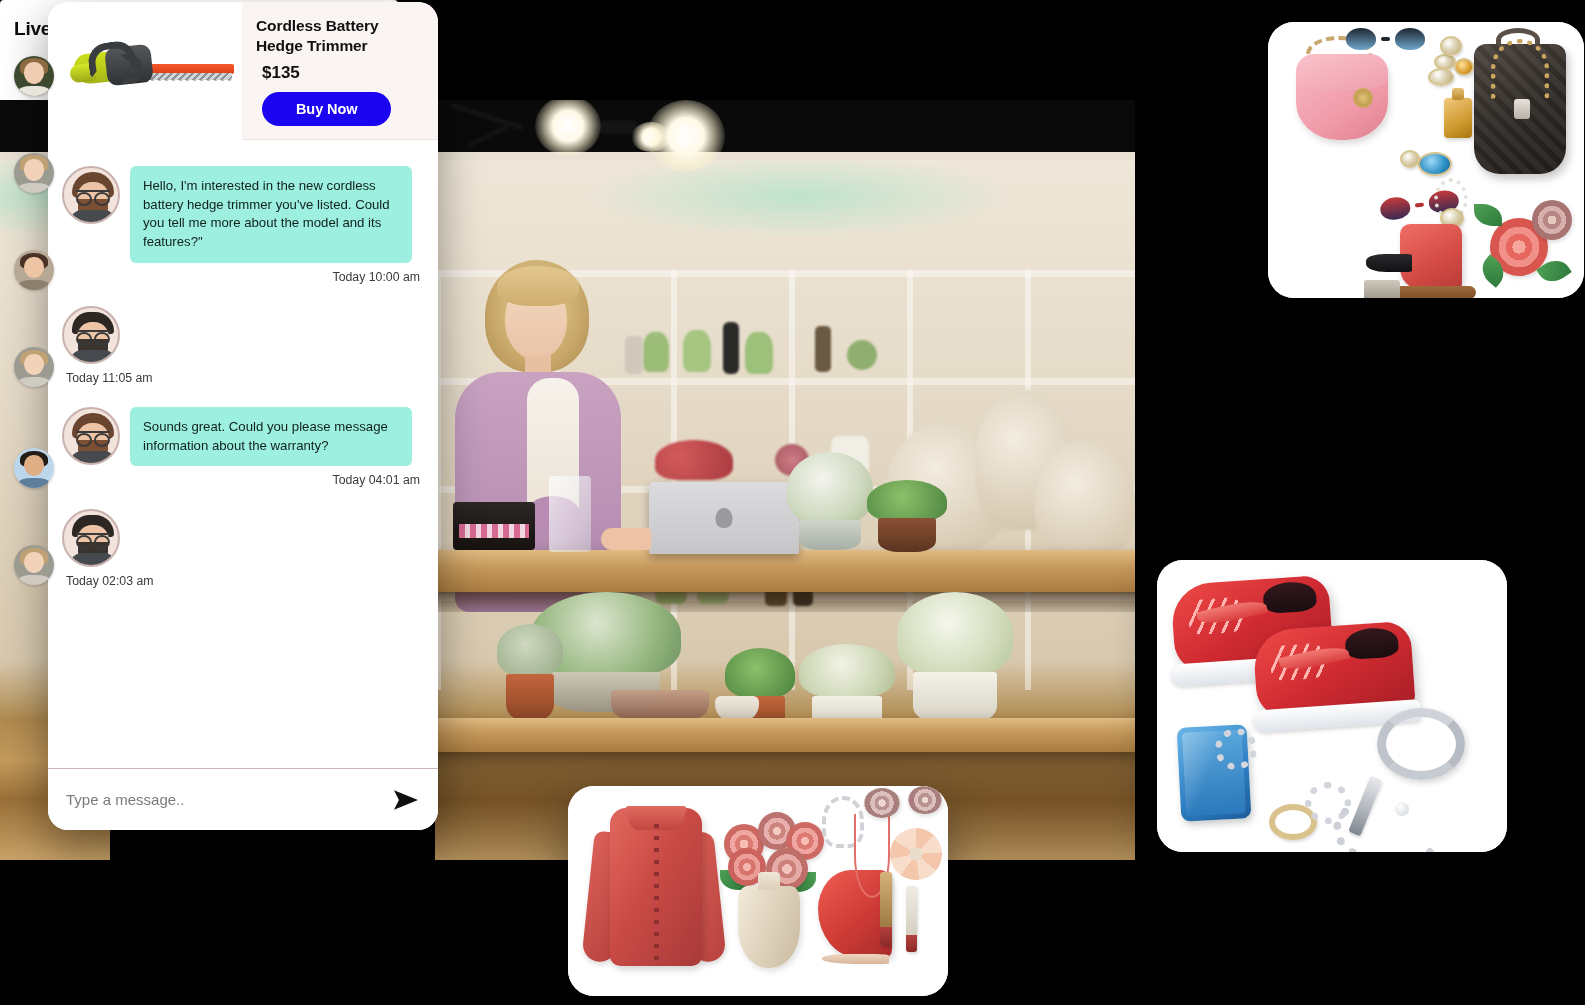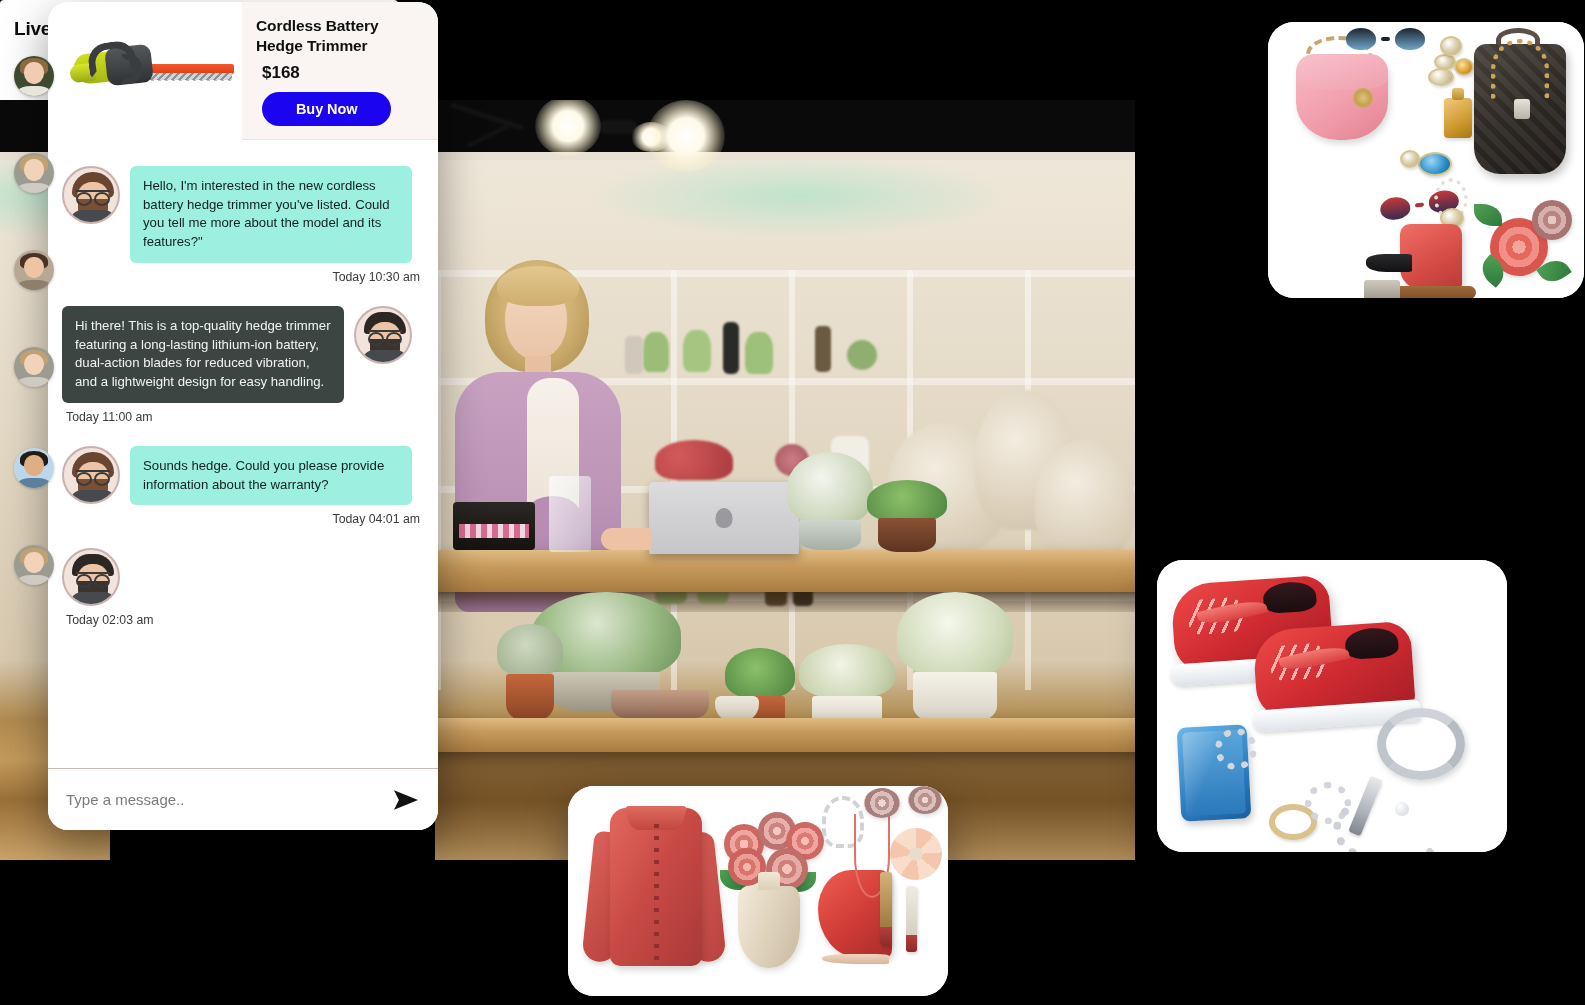--- a/index.html
+++ b/index.html
@@ -741,60 +741,59 @@
         <div class="trimmer-bar"></div>
         <div class="trimmer-teeth"></div>
         <div class="trimmer-body"></div>
         <div class="trimmer-batt"></div>
         <div class="trimmer-motor"></div>
         <div class="trimmer-handle"></div>
         <div class="trimmer-guard"></div>
       </div>
       <div class="product-info">
         <div class="product-title">Cordless Battery Hedge Trimmer</div>
-        <div class="product-price">$168</div>
+        <div class="product-price">$135</div>
         <button class="buy-now">Buy Now</button>
       </div>
     </div>
 
     <div class="chat-scroll">
 
       <div class="msg-row in">
         <div class="avatar">
           <div class="av-hair"></div>
           <div class="av-face"></div>
           <div class="av-beard"></div>
           <div class="av-glass"></div>
           <div class="av-shirt"></div>
         </div>
         <div class="bubble mint">Hello, I'm interested in the new cordless battery hedge trimmer you've listed. Could you tell me more about the model and its features?"</div>
       </div>
-      <div class="stamp right">Today 10:30 am</div>
+      <div class="stamp right">Today 10:00 am</div>
 
       <div class="msg-row out">
-        <div class="bubble dark">Hi there! This is a top-quality hedge trimmer featuring a long-lasting lithium-ion battery, dual-action blades for reduced vibration, and a lightweight design for easy handling.</div>
         <div class="avatar agent">
           <div class="av-hair"></div>
           <div class="av-face"></div>
           <div class="av-beard"></div>
           <div class="av-glass"></div>
           <div class="av-shirt"></div>
         </div>
       </div>
-      <div class="stamp left">Today 11:00 am</div>
+      <div class="stamp left">Today 11:05 am</div>
 
       <div class="msg-row in">
         <div class="avatar">
           <div class="av-hair"></div>
           <div class="av-face"></div>
           <div class="av-beard"></div>
           <div class="av-glass"></div>
           <div class="av-shirt"></div>
         </div>
-        <div class="bubble mint">Sounds hedge. Could you please provide information about the warranty?</div>
+        <div class="bubble mint">Sounds great. Could you please message information about the warranty?</div>
       </div>
       <div class="stamp right">Today 04:01 am</div>
 
       <div class="msg-row out">
         <div class="avatar agent">
           <div class="av-hair"></div>
           <div class="av-face"></div>
           <div class="av-beard"></div>
           <div class="av-glass"></div>
           <div class="av-shirt"></div>

